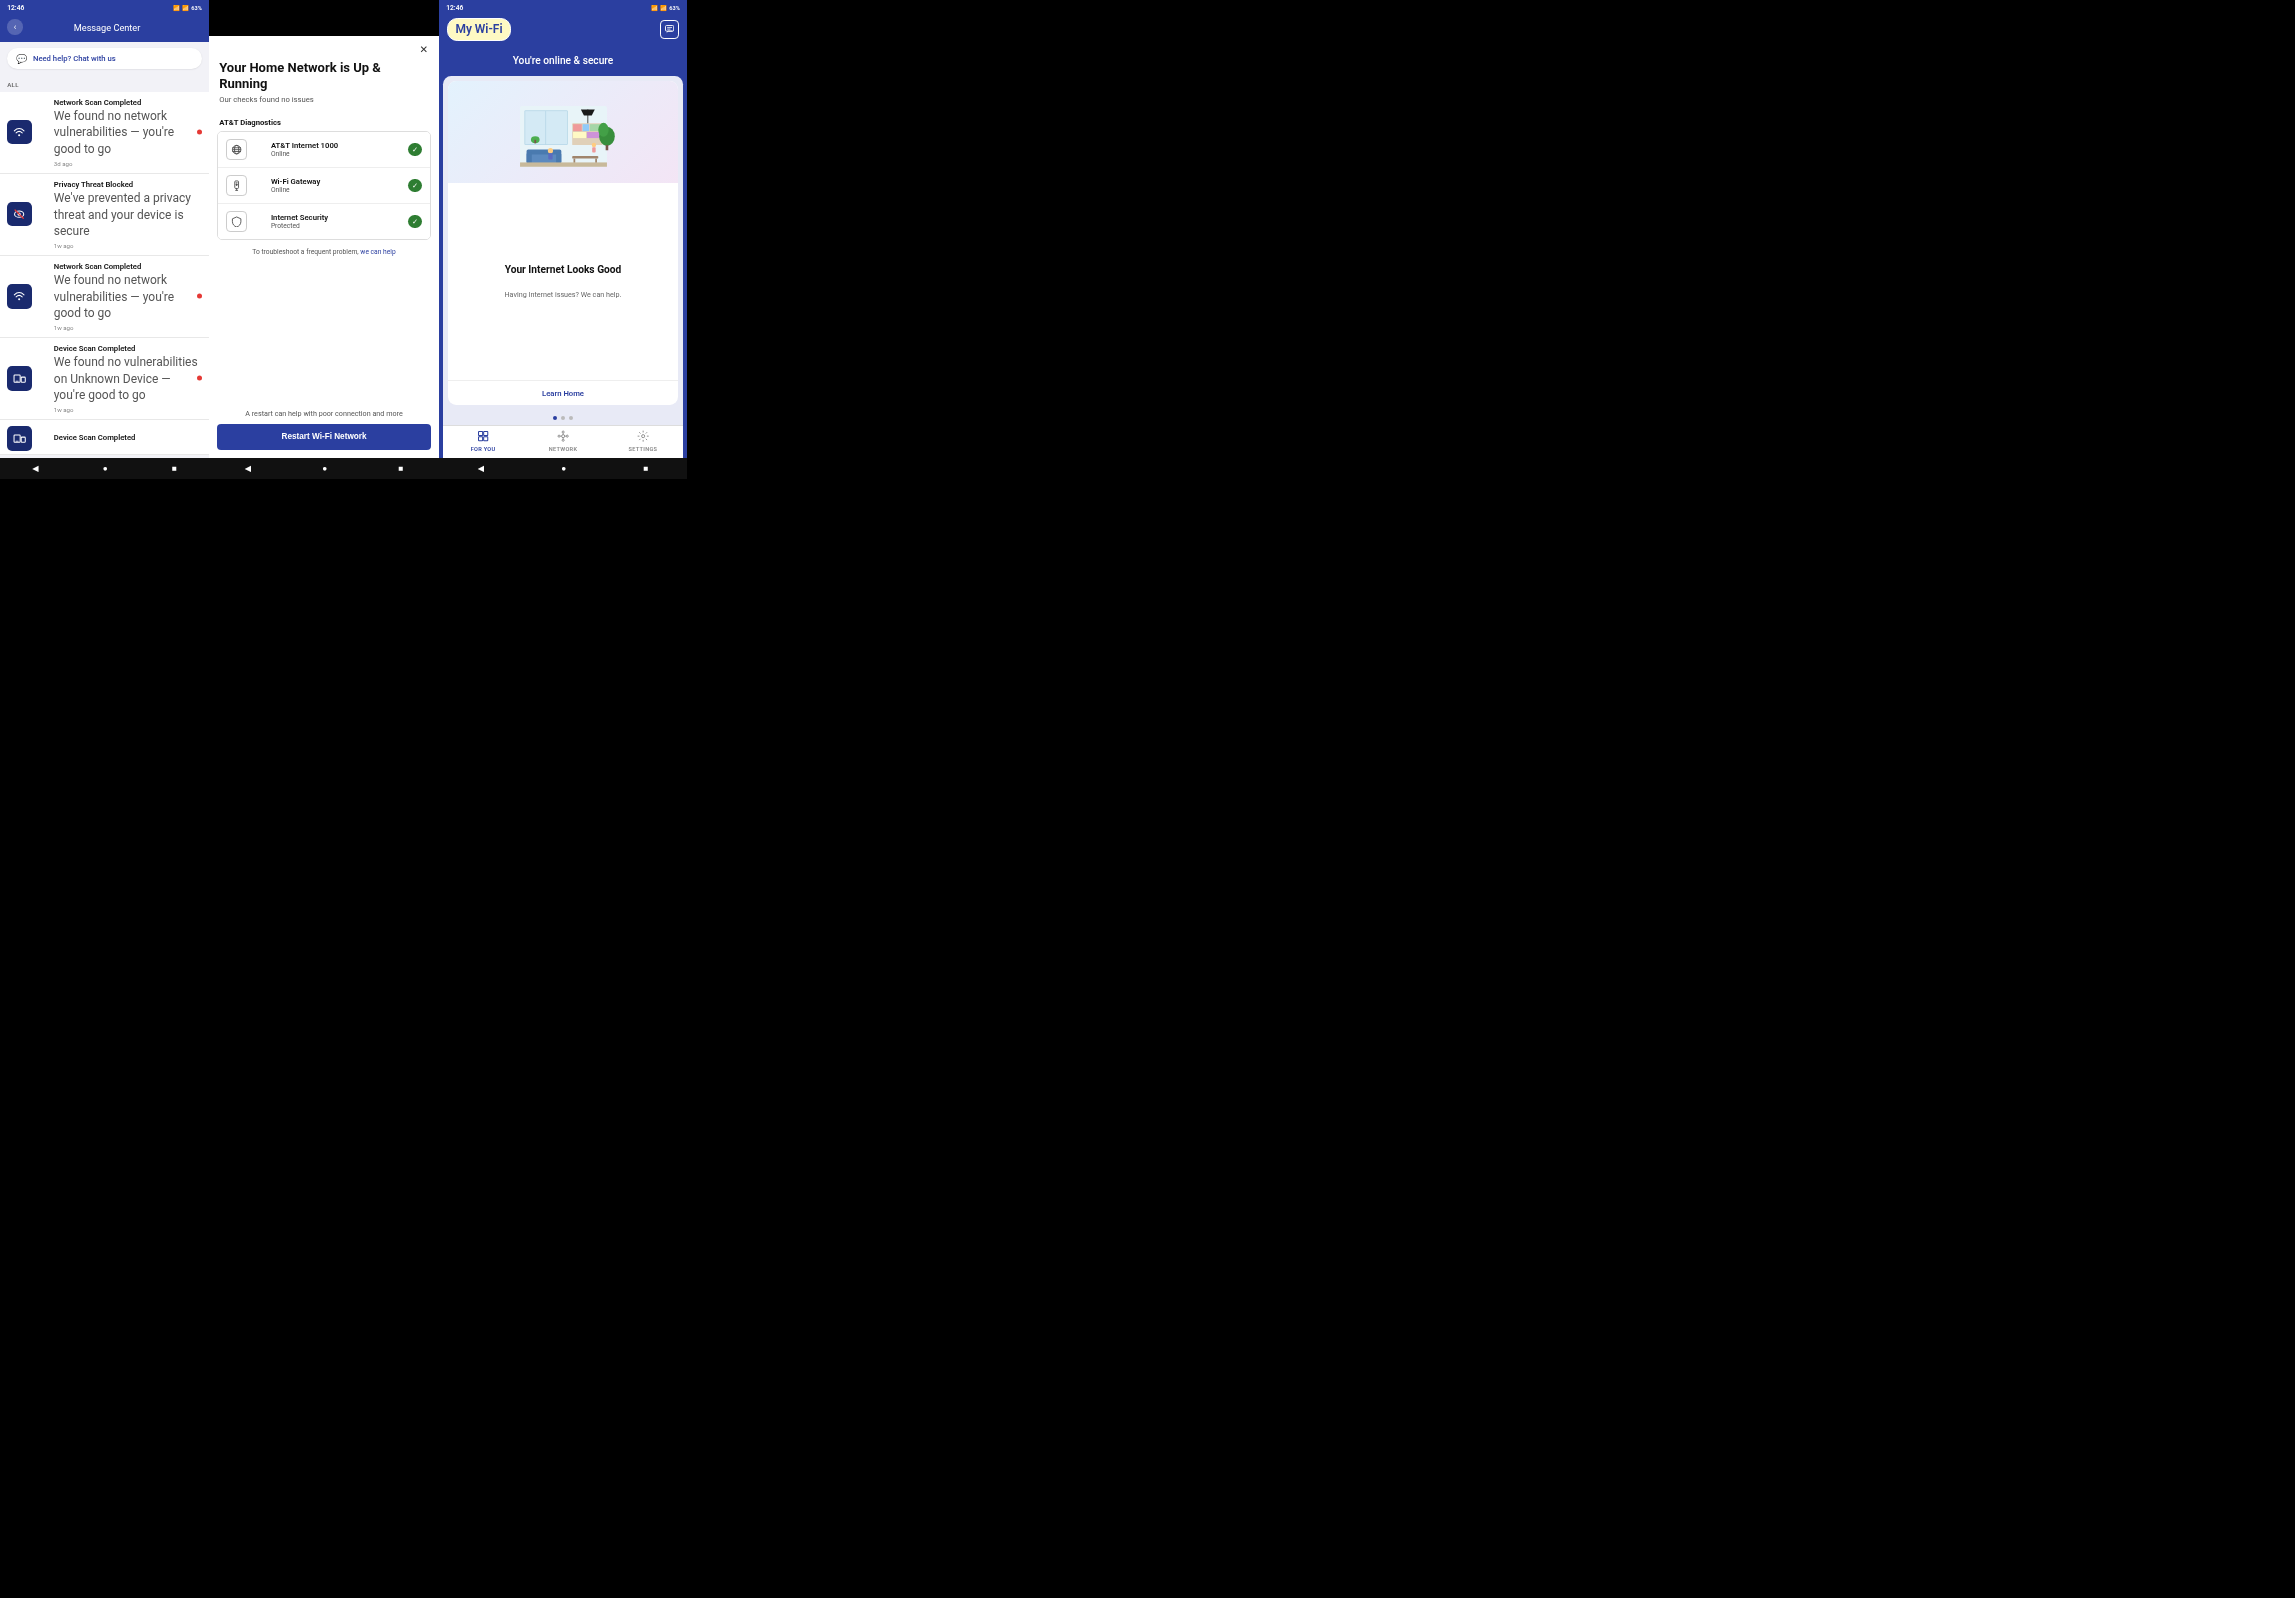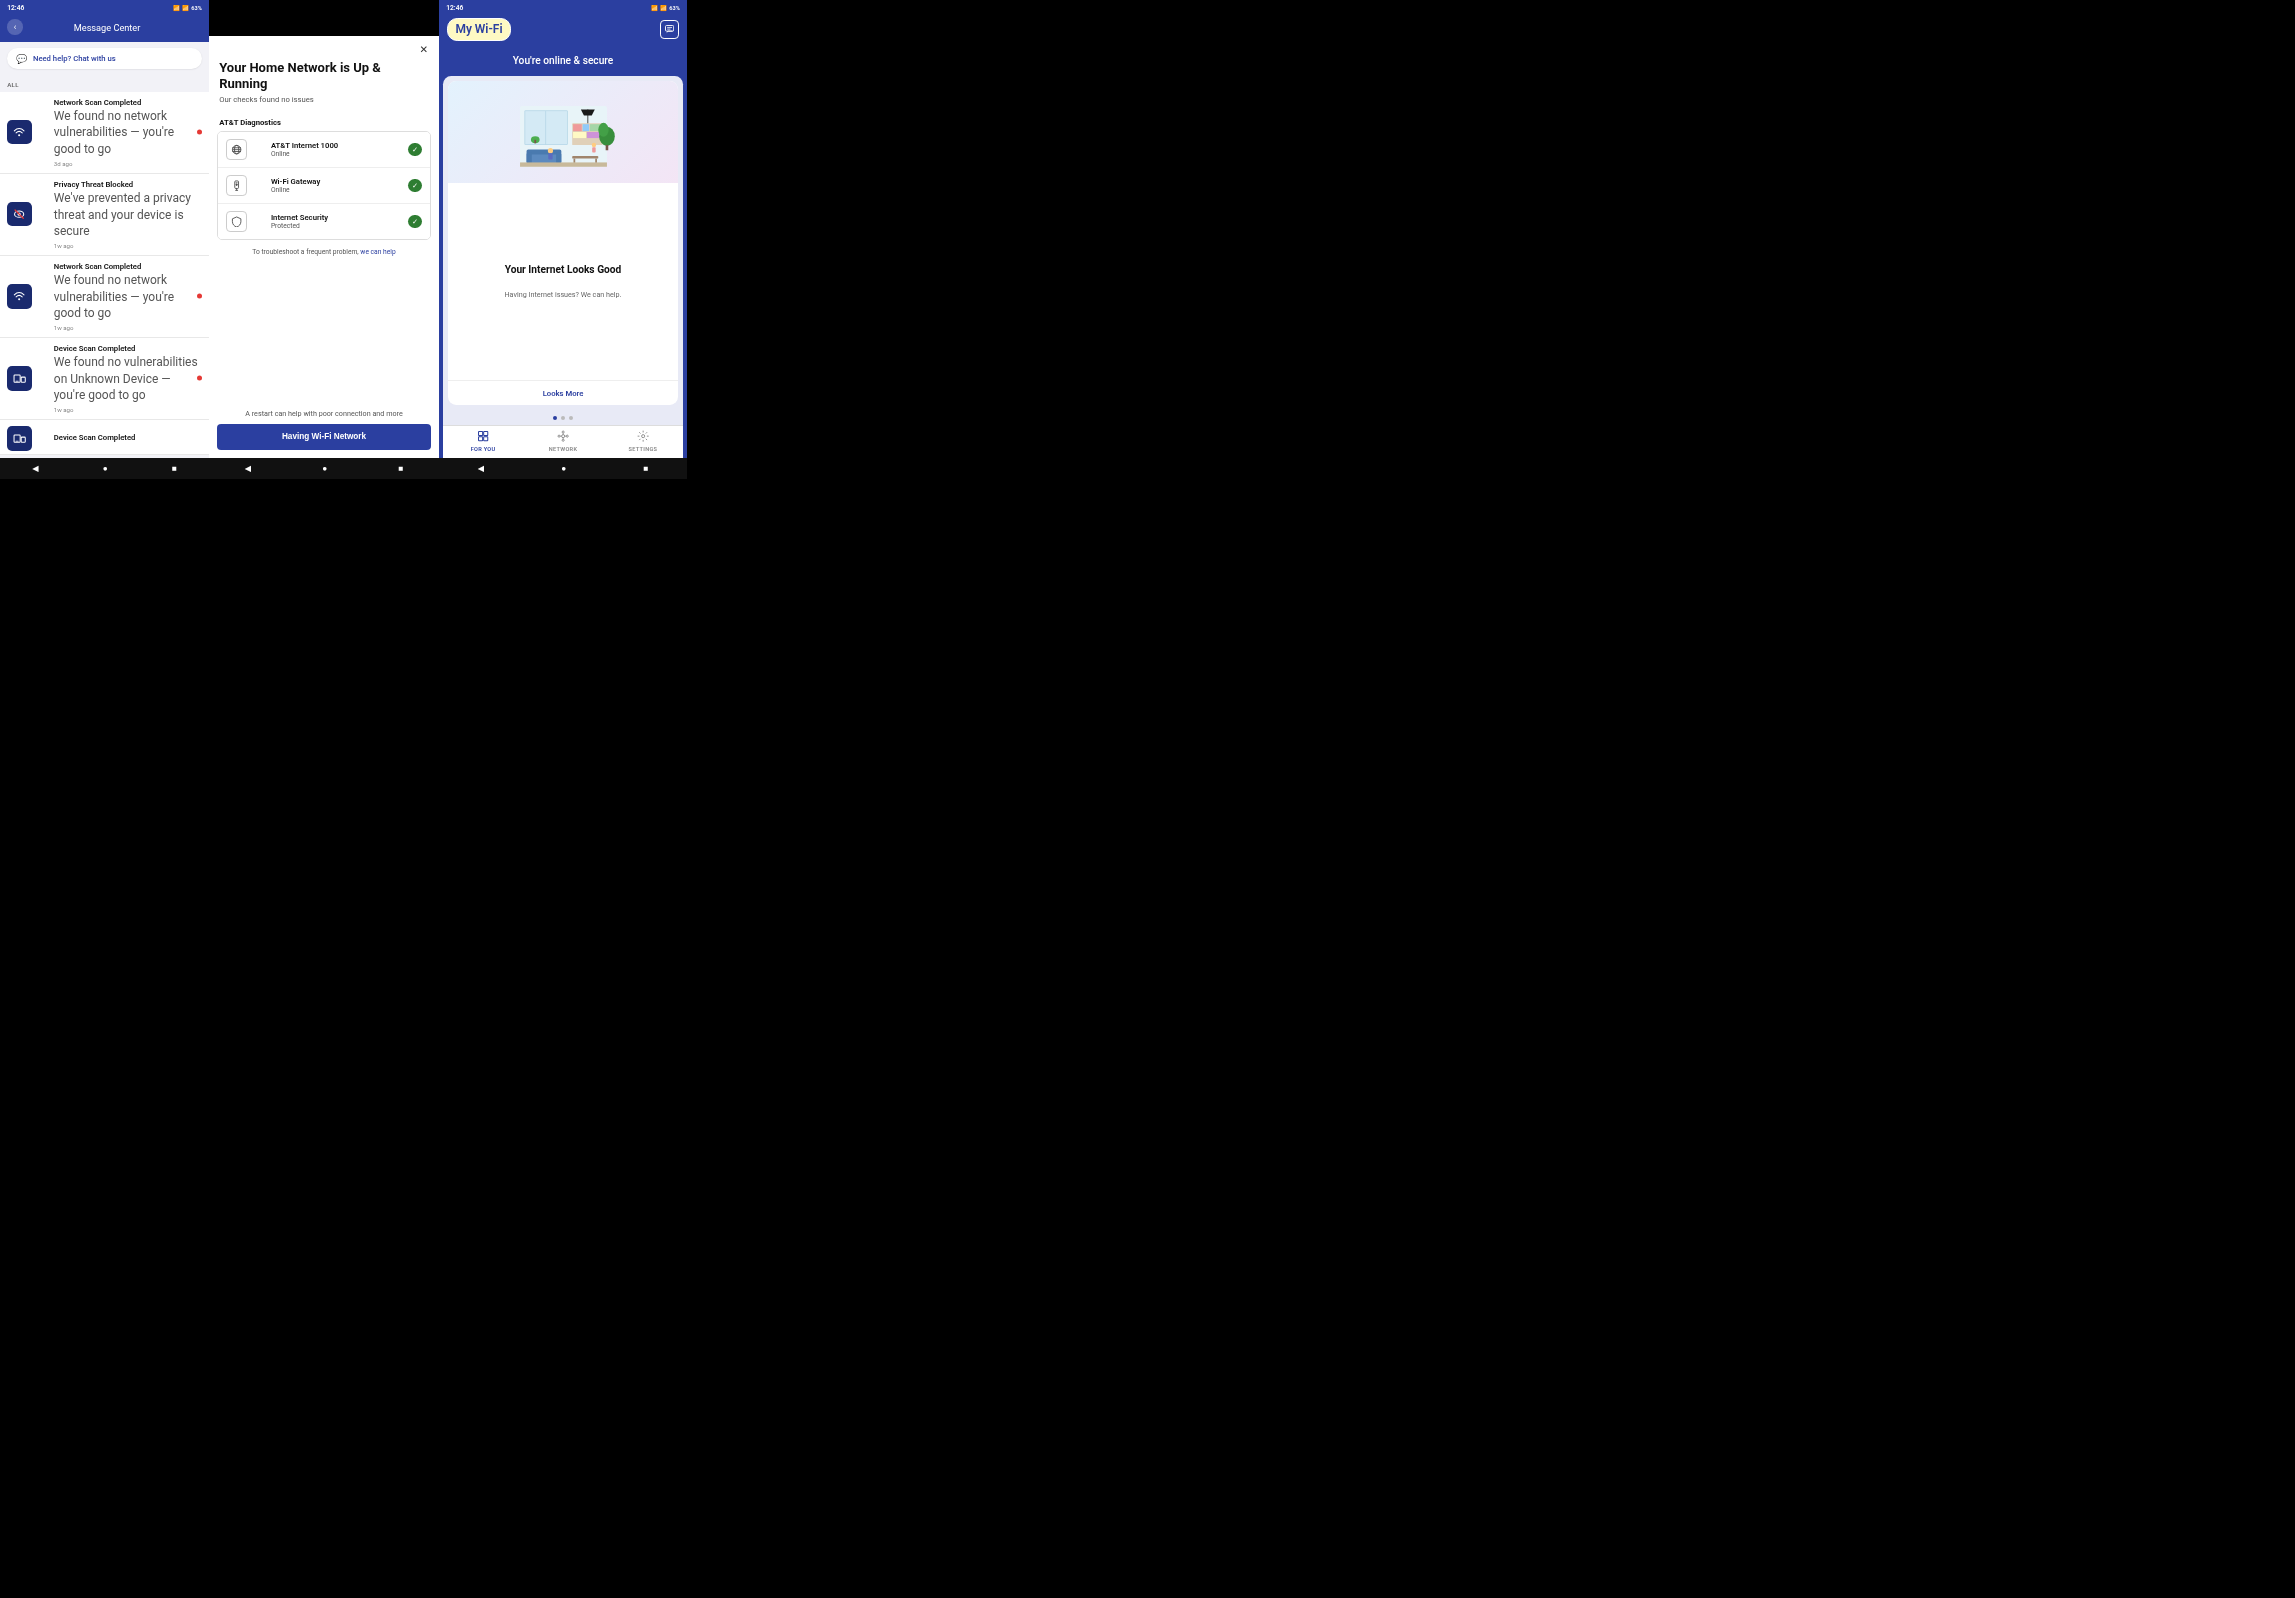--- a/index.html
+++ b/index.html
@@ -530,21 +530,21 @@
 
     <div class="troubleshoot-text">
       <span>To troubleshoot a frequent problem,</span>
       <a href="#">we can help</a>
     </div>
 
     <div class="spacer"></div>
 
     <div class="restart-section">
       <div class="restart-hint">A restart can help with poor connection and more</div>
-      <button class="restart-btn">Having Wi-Fi Network</button>
+      <button class="restart-btn">Restart Wi-Fi Network</button>
     </div>
   </div>
 
   <div class="android-nav">
     <span class="android-nav-btn">◀</span>
     <span class="android-nav-btn">●</span>
     <span class="android-nav-btn">■</span>
   </div>
 </div>
 
@@ -620,21 +620,21 @@
           <rect x="196" y="135" width="8" height="12" rx="2" fill="#ef9a9a"></rect>
         </svg>
       </div>
 
       <div class="card-text-area">
         <div class="card-title">Your Internet Looks Good</div>
         <div class="card-subtitle">Having Internet issues? We can help.</div>
       </div>
 
       <div class="learn-more-row">
-        <span class="learn-more-link">Looks More</span>
+        <span class="learn-more-link">Learn Home</span>
       </div>
     </div>
 
     <div class="dots-row">
       <div class="dot active"></div>
       <div class="dot"></div>
       <div class="dot"></div>
     </div>
 
     <div class="bottom-nav">

